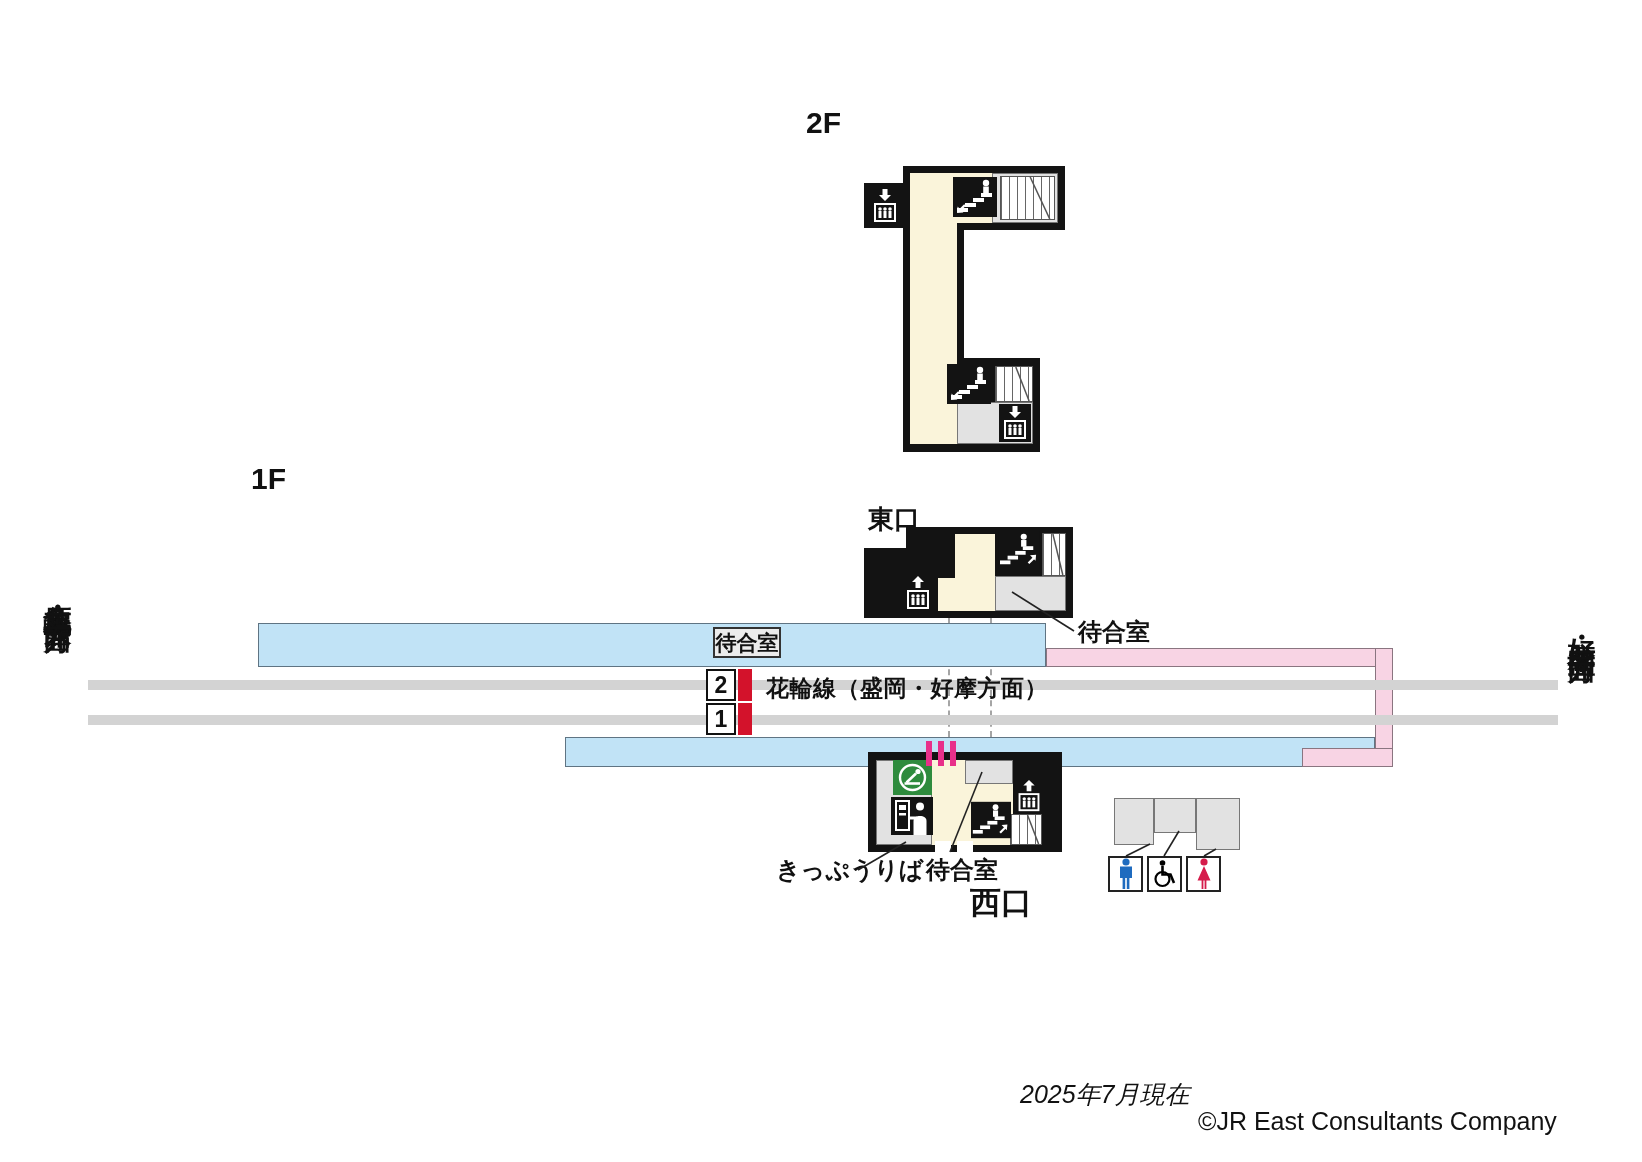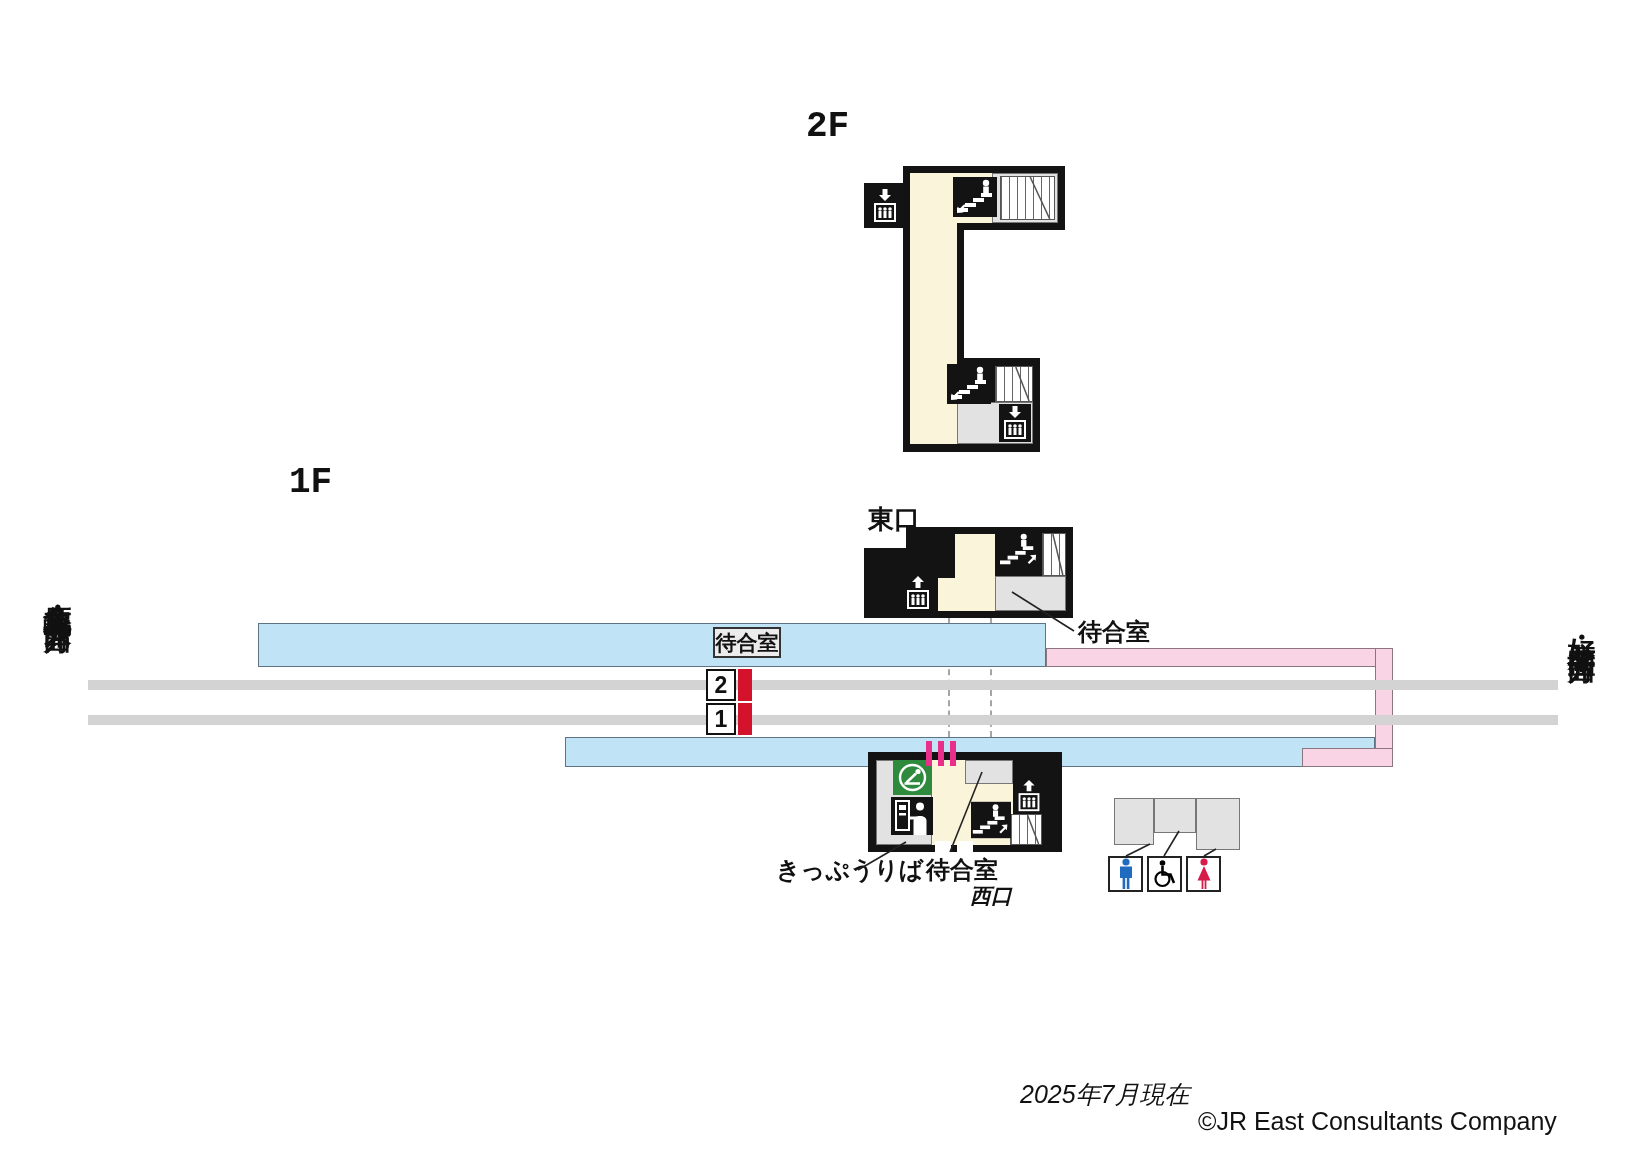--- a/index.html
+++ b/index.html
@@ -20,30 +20,30 @@
   .numbox{background:#fff;border:2.5px solid #111;display:flex;align-items:center;justify-content:center;
           font-weight:bold;font-size:23px;}
   .redbar{background:#D3122B;}
   .tracklabel{font-size:23px;font-weight:bold;white-space:nowrap;letter-spacing:0.5px;}
   .wbox{background:#ECECEC;border:2px solid #333;display:flex;align-items:center;justify-content:center;
         font-size:21px;font-weight:bold;}
   .jlabel{font-weight:bold;white-space:nowrap;}
   .vtext{writing-mode:vertical-rl;font-size:28px;font-weight:bold;letter-spacing:3px;white-space:nowrap;}
   .gate{background:#E8308A;}
   .toiletbox{background:#fff;border:2px solid #222;display:flex;align-items:center;justify-content:center;}
-  .floor{font-size:36px;font-weight:bold;font-family:Liberation Mono, monospace;}
+  .floor{font-size:30px;font-weight:bold;}
   .footer{font-size:25px;white-space:nowrap;}
 </style>
 </head>
 <body>
 
 <div class="canvas">
 
   <div class="a floor" style="left:806px;top:106px;">2F</div>
-  <div class="a floor" style="left:251px;top:462px;margin-left:38px;">1F</div>
+  <div class="a floor" style="left:251px;top:462px;">1F</div>
 
   <div class="a dash" style="left:948px;top:618px;height:119px;"></div>
   <div class="a dash" style="left:990px;top:618px;height:119px;"></div>
 
   <div class="a pink" style="left:1046px;top:648px;width:347px;height:19px;"></div>
   <div class="a pink" style="left:1375px;top:648px;width:18px;height:119px;"></div>
 
   <div class="a track" style="left:88px;top:680px;width:1470px;height:10px;"></div>
   <div class="a track" style="left:88px;top:715px;width:1470px;height:10px;"></div>
 
@@ -52,20 +52,21 @@
   <div class="a pink" style="left:1302px;top:748px;width:91px;height:19px;"></div>
 
   <div class="a wbox" style="left:713px;top:627px;width:68px;height:31px;">
     <span>待合室</span>
   </div>
 
   <div class="a numbox" style="left:706px;top:669px;width:30px;height:32px;">
     <span>2</span>
   </div>
   <div class="a redbar" style="left:738px;top:669px;width:14px;height:32px;"></div>
+  <div class="a tracklabel" style="left:766px;top:673px;">花輪線（盛岡・好摩方面）</div>
 
   <div class="a numbox" style="left:706px;top:703px;width:30px;height:32px;">
     <span>1</span>
   </div>
   <div class="a redbar" style="left:738px;top:703px;width:14px;height:32px;"></div>
 
   <div class="a blk" style="left:903px;top:166px;width:162px;height:64px;"></div>
   <div class="a blk" style="left:864px;top:183px;width:42px;height:45px;"></div>
   <div class="a blk" style="left:903px;top:230px;width:61px;height:130px;"></div>
   <div class="a blk" style="left:903px;top:358px;width:137px;height:94px;"></div>
@@ -259,21 +260,21 @@
 
   <div class="a" style="left:935px;top:841px;width:16px;height:11px;background:#fff;"></div>
   <div class="a" style="left:957px;top:841px;width:16px;height:11px;background:#fff;"></div>
 
   <div class="a gate" style="left:926px;top:741px;width:6px;height:25px;"></div>
   <div class="a gate" style="left:938px;top:741px;width:6px;height:25px;"></div>
   <div class="a gate" style="left:950px;top:741px;width:6px;height:25px;"></div>
 
   <div class="a jlabel" style="left:776px;top:854px;font-size:24px;">きっぷうりば</div>
   <div class="a jlabel" style="left:926px;top:854px;font-size:24px;">待合室</div>
-  <div class="a jlabel" style="left:970px;top:882px;font-size:21px;font-style:italic;">西口</div>
+  <div class="a jlabel" style="left:970px;top:882px;font-size:31px;">西口</div>
 
   <div class="a grayroom" style="left:1114px;top:798px;width:40px;height:47px;"></div>
   <div class="a grayroom" style="left:1154px;top:798px;width:42px;height:35px;"></div>
   <div class="a grayroom" style="left:1196px;top:798px;width:44px;height:52px;"></div>
 
   <div class="a toiletbox" style="left:1108px;top:856px;width:35px;height:36px;">
     <svg width="22" height="32" viewBox="0 0 22 32">
       <circle cx="11" cy="4" r="3.6" fill="#1E6BBF"></circle>
       <path fill="#1E6BBF" d="M5 8.5 H17 V20 H14.4 V31 H11.8 V20 H10.2 V31 H7.6 V20 H5 Z"></path>
     </svg>

